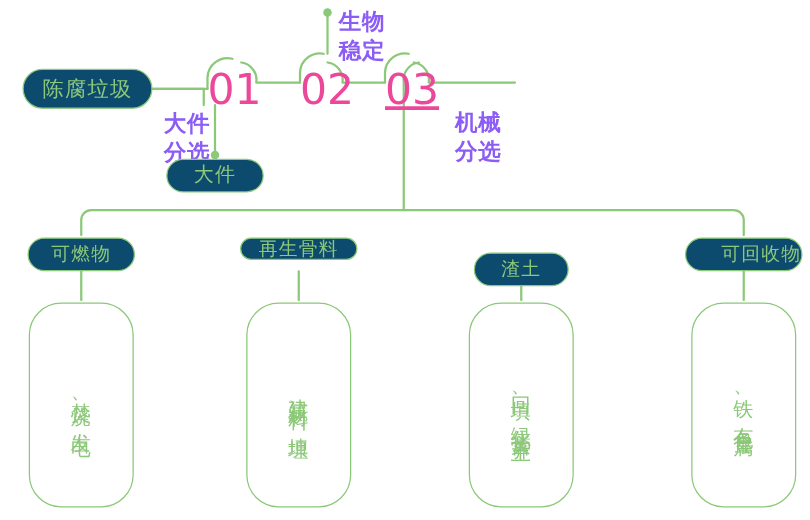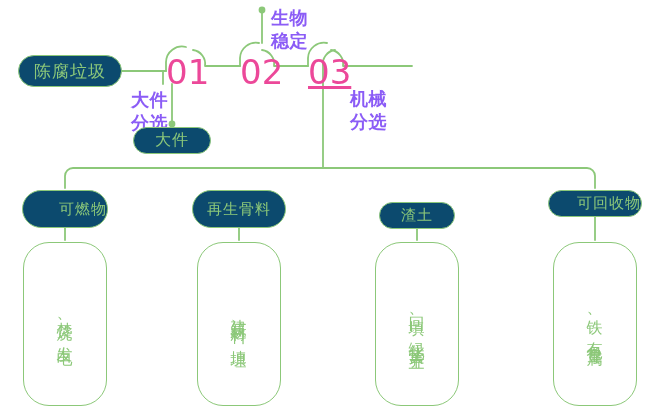--- a/index.html
+++ b/index.html
@@ -145,32 +145,32 @@
   <div class="num" style="left:308px; top:55px;text-decoration:underline;">
     <span>03</span>
   </div>
 
   <div class="anno" style="left:131px; top:88px; text-align:left;">大件
 分选</div>
 
   <div class="anno" style="left:271px; top:6px; text-align:left;">生物
 稳定</div>
 
-  <div class="anno" style="left:350px; top:87px; text-align:left;">机械
+  <div class="anno" style="left:364px; top:87px; text-align:left;">机械
 分选</div>
 
   <div class="pill" style="left:133px; top:127px; width:78px; height:27px; font-size:16px;">
     <span>大件</span>
   </div>
 
-  <div class="pill" style="left:22px; top:190px; width:86px; height:38px; font-size:15px;justify-content:flex-end;">
+  <div class="pill" style="left:22px; top:190px; width:86px; height:27px; font-size:15px;">
     <span>可燃物</span>
   </div>
 
-  <div class="pill" style="left:192px; top:190px; width:94px; height:38px; font-size:15px;">
+  <div class="pill" style="left:192px; top:190px; width:94px; height:18px; font-size:15px;">
     <span>再生骨料</span>
   </div>
 
   <div class="pill" style="left:379px; top:190px; width:76px; height:27px; font-size:15px;margin-top:12px;">
     <span>渣土</span>
   </div>
 
   <div class="pill" style="left:548px; top:190px; width:94px; height:27px; font-size:15px;justify-content:flex-end;">
     <span>可回收物</span>
   </div>

